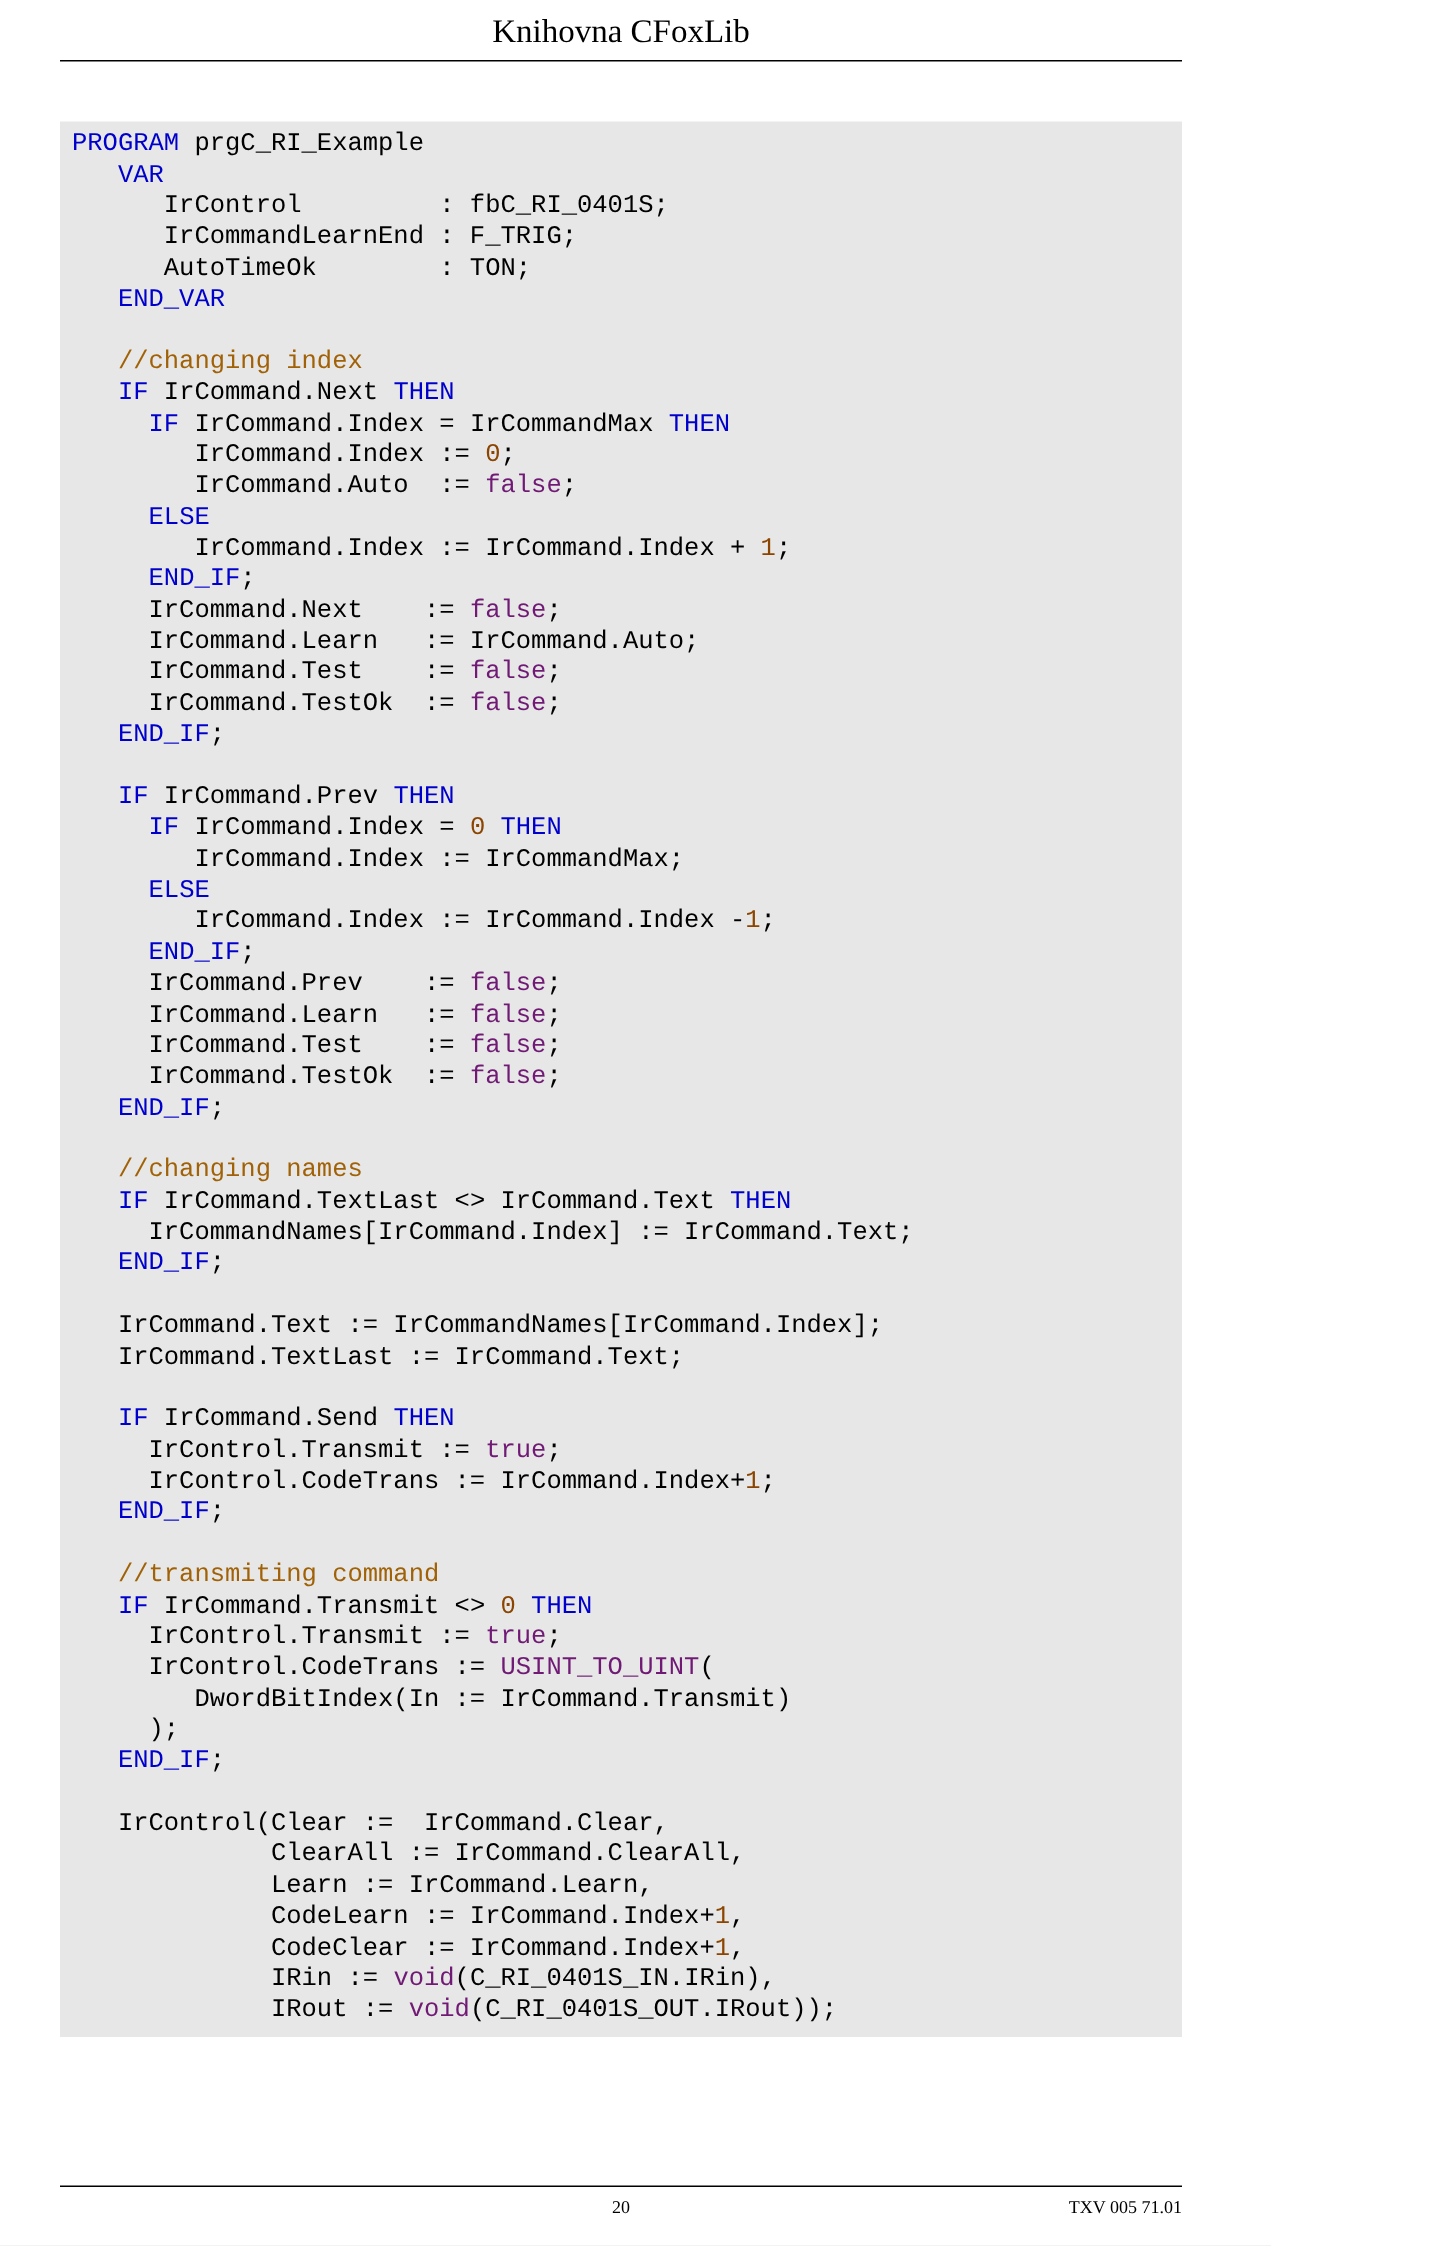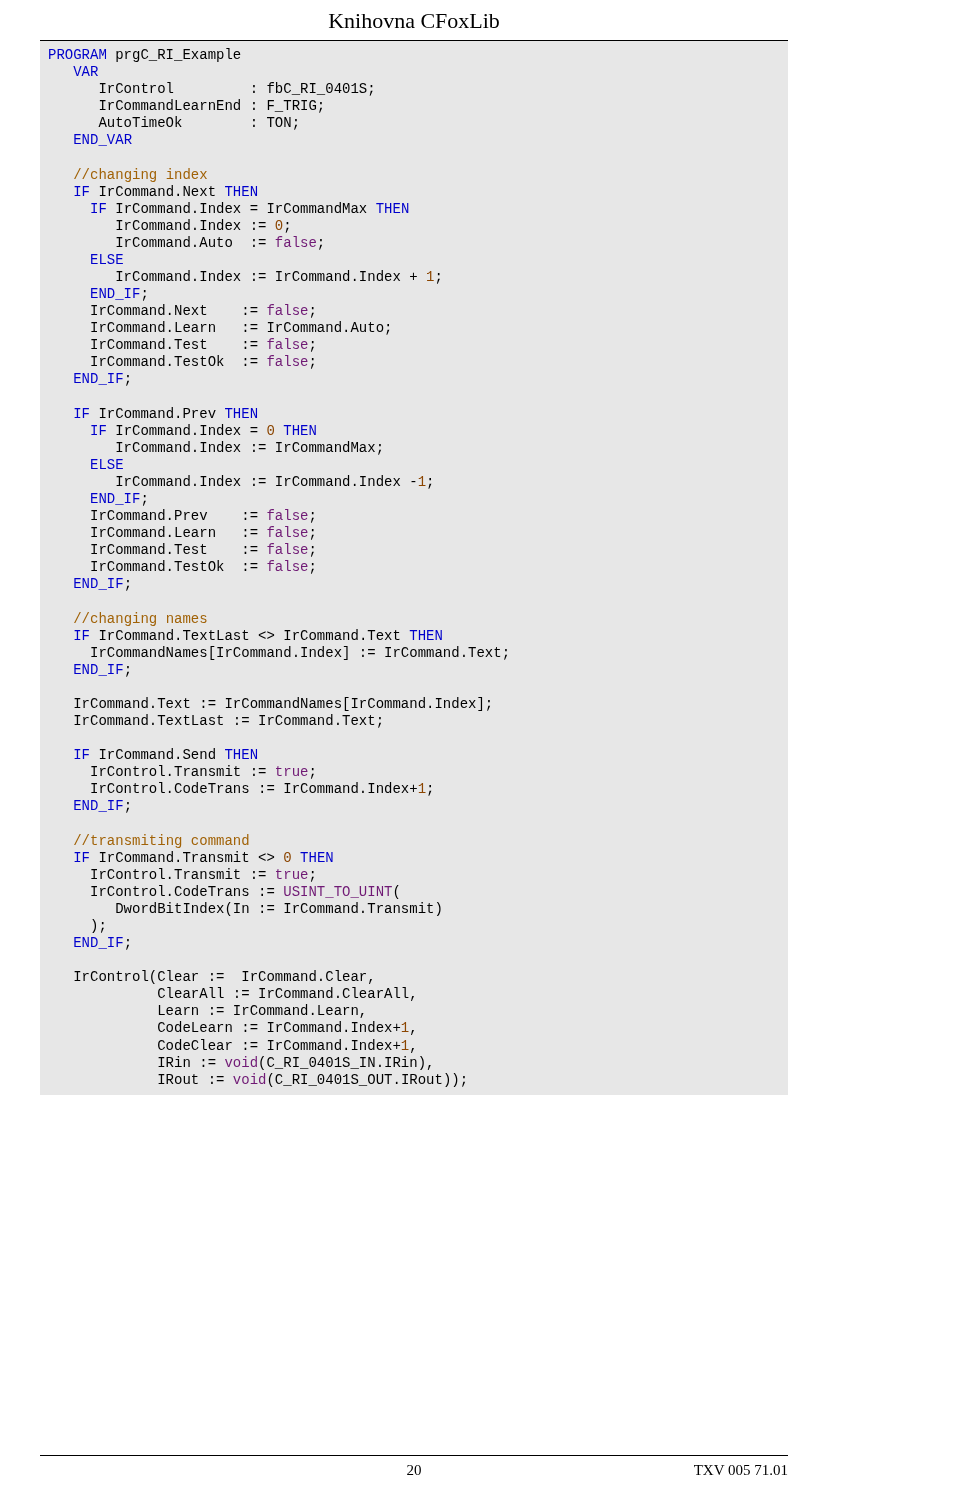--- a/index.html
+++ b/index.html
@@ -19,36 +19,37 @@
   .header {
     text-align: center;
     font-size: 22px;
     padding-top: 8px;
     padding-bottom: 6px;
     border-bottom: 1px solid #000;
   }
   .code-block {
     background: #e7e7e7;
     font-family: "Courier New", monospace;
-    font-size: 14px;
+    font-size: 17px;
     line-height: 1.22;
     padding: 6px 8px;
+    margin-top: 40px;
     white-space: pre;
     color: #000;
   }
   .footer {
     position: absolute;
     bottom: 18px;
     left: 40px;
     right: 40px;
     border-top: 1px solid #000;
     padding-top: 6px;
     display: flex;
     justify-content: space-between;
-    font-size: 15px;
+    font-size: 12px;
   }
   .footer-center { text-align:center; flex:1;}
   .footer-right { text-align:right;}
   .l { display:inline;}
   
   .c-blue  { color: #0000cc; }
   .c-red   { color: #701a75; }
   .c-brown { color: #8b4500; }
   .c-green { color: #a16207; }
 </style>

